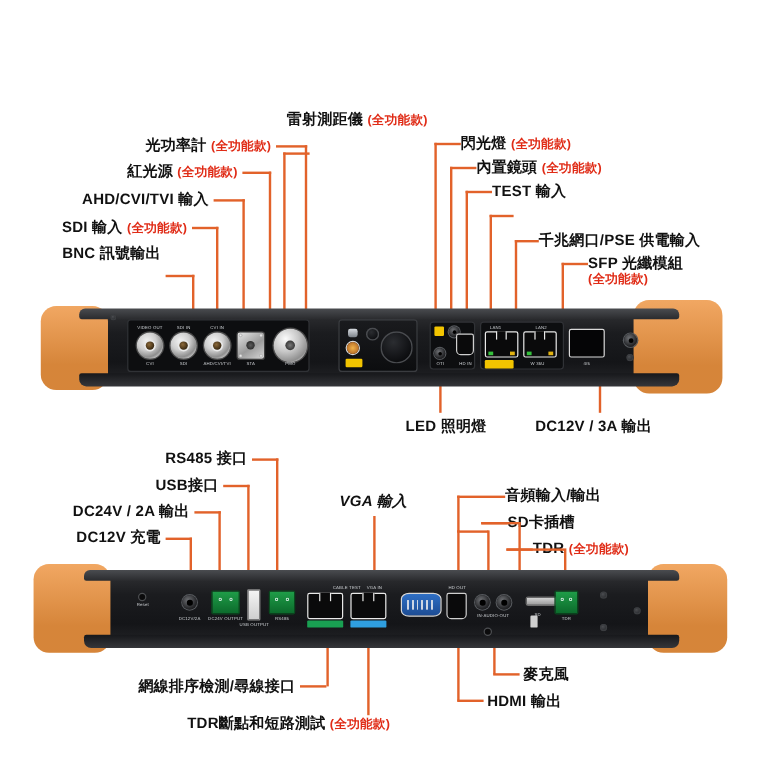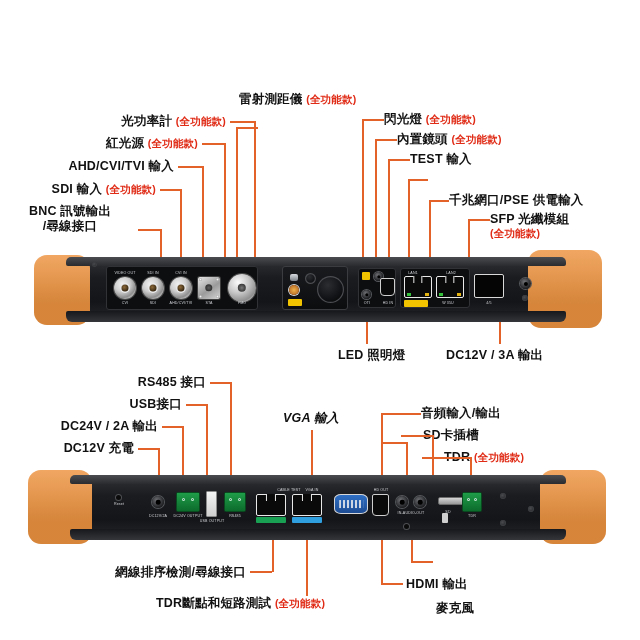--- a/index.html
+++ b/index.html
@@ -236,23 +236,22 @@
     transform-origin: center;
   }
   .silk.ctr{ text-align:center; }
 </style>
 </head>
 <body>
 
 <div id="root">
 
 
-  <div class="lbl r" style="left:6px; top:204px; width:128px;text-align:center;">
+  <div class="lbl r" style="left:6px; top:204px; width:128px;">
     <span class="sub">BNC 訊號輸出</span>
-    <span class="sub">/尋線接口</span>
   </div>
   <div class="ln lnh" style="left:138px; top:229px; width:24px;"></div>
   <div class="ln lnv" style="left:160px; top:229px; height:42px;"></div>
 
   <div class="lbl r" style="left:6px; top:182px; width:150px;">
     <span>SDI 輸入</span>
     <span class="opt">(全功能款)</span>
   </div>
   <div class="ln lnh" style="left:160px; top:189px; width:22px;"></div>
   <div class="ln lnv" style="left:180px; top:189px; height:82px;"></div>
@@ -538,17 +537,17 @@
   </div>
 
   <div class="ln lnv" style="left:381px; top:528px; height:56px;"></div>
   <div class="ln lnh" style="left:381px; top:583px; width:22px;"></div>
   <div class="lbl l" style="left:406px; top:577px;">
     <span>HDMI 輸出</span>
   </div>
 
   <div class="ln lnv" style="left:411px; top:528px; height:34px;"></div>
   <div class="ln lnh" style="left:411px; top:561px; width:22px;"></div>
-  <div class="lbl l" style="left:436px; top:555px;margin-top:46px;">
+  <div class="lbl l" style="left:436px; top:555px;">
     <span>麥克風</span>
   </div>
 
 </div>
 
 </body></html>

